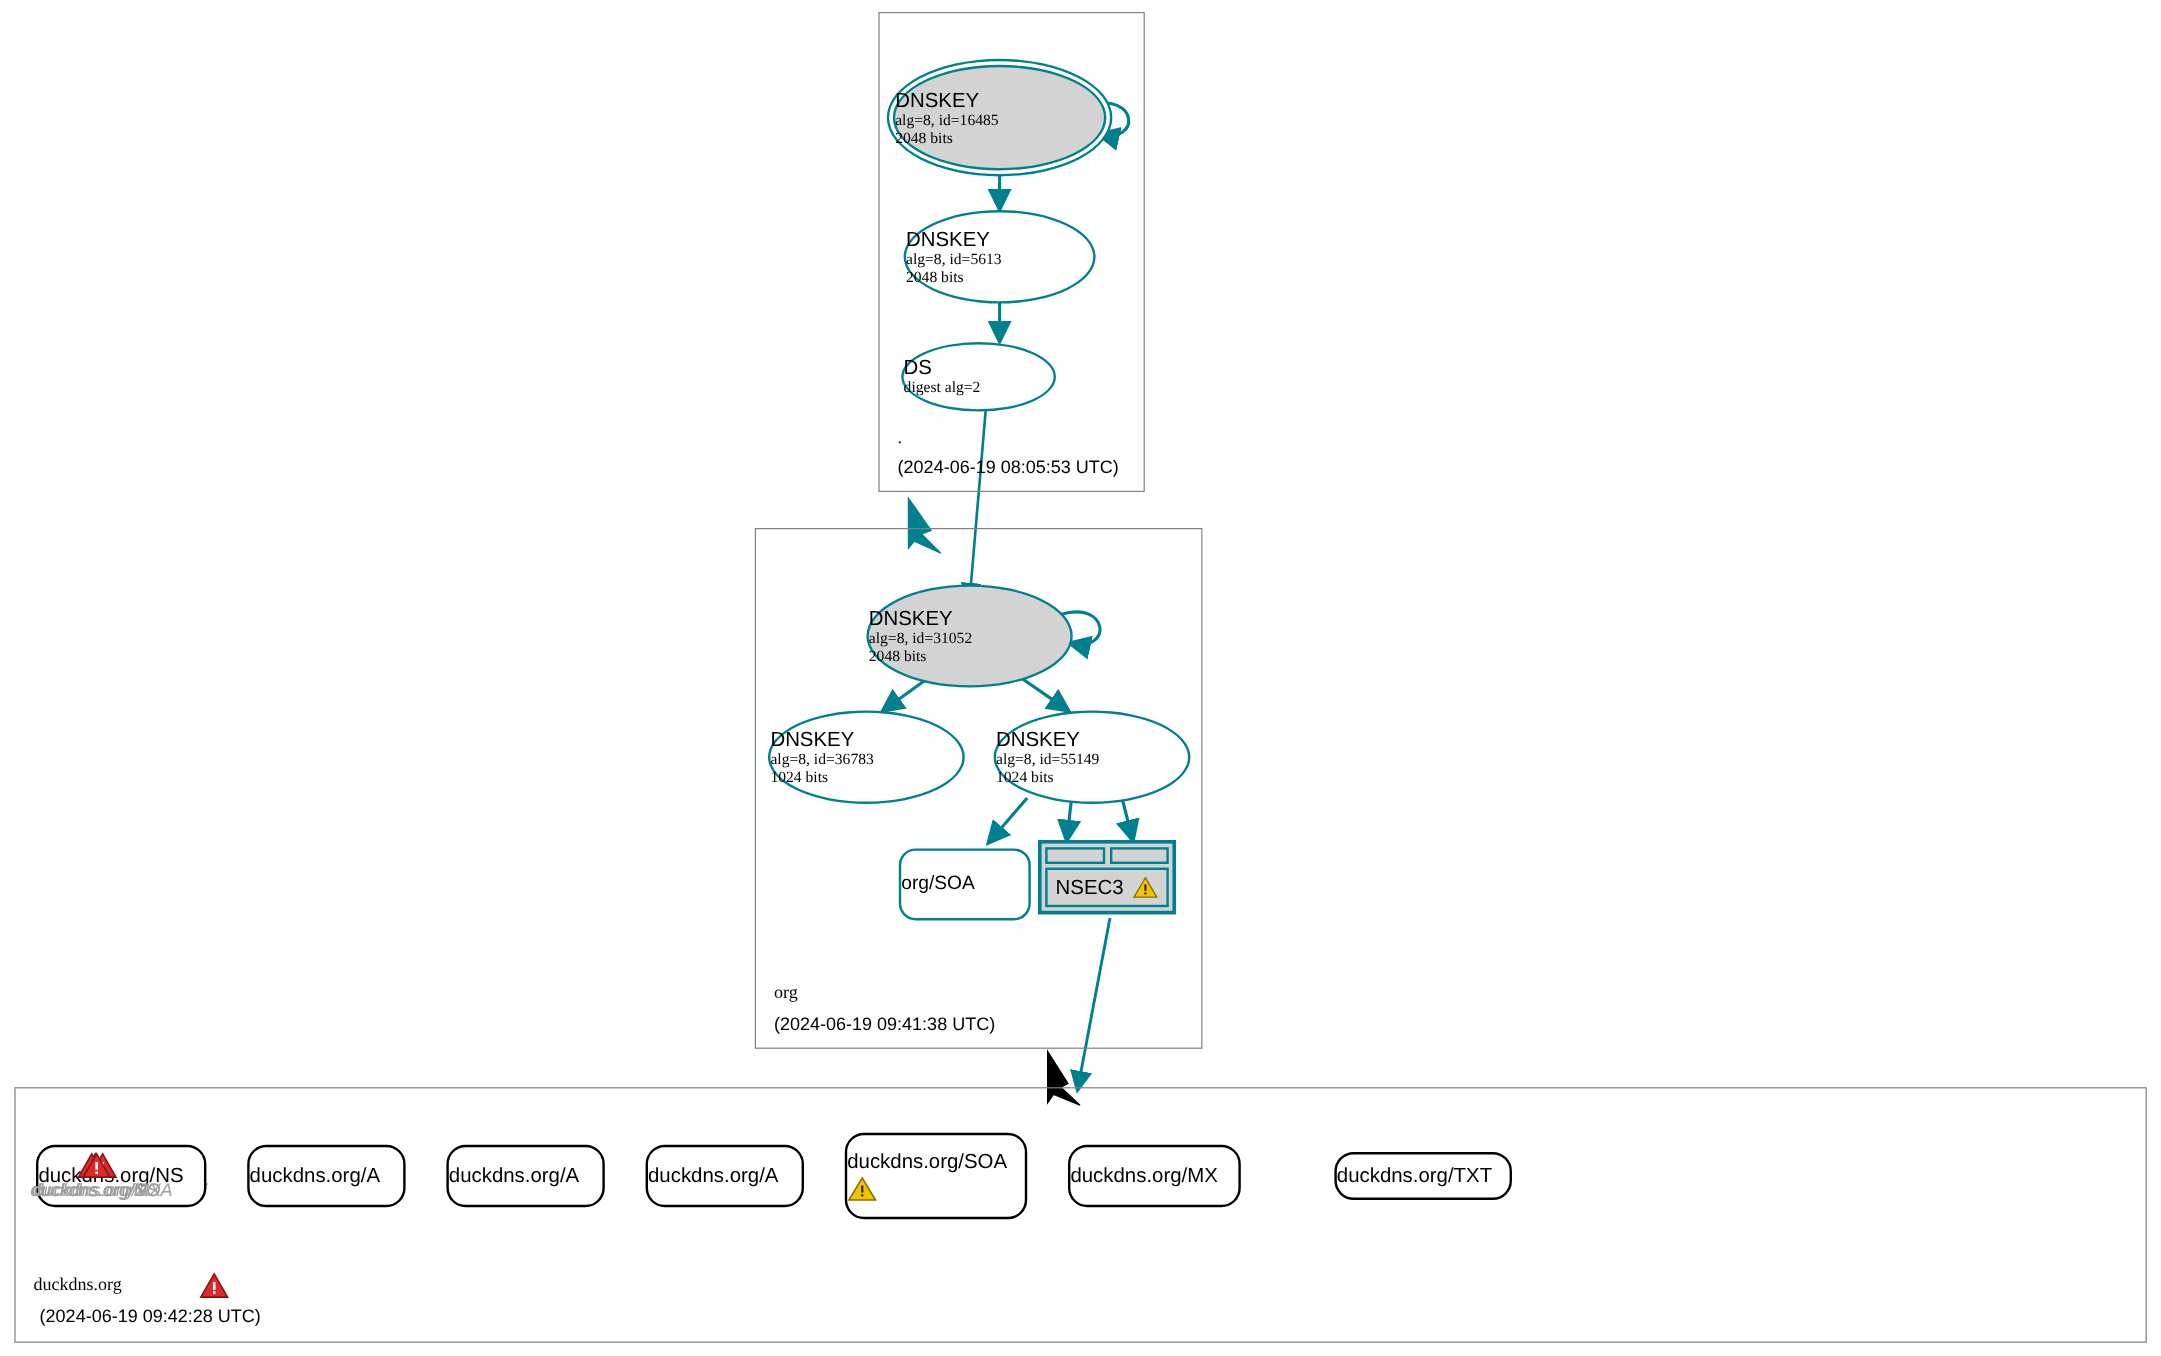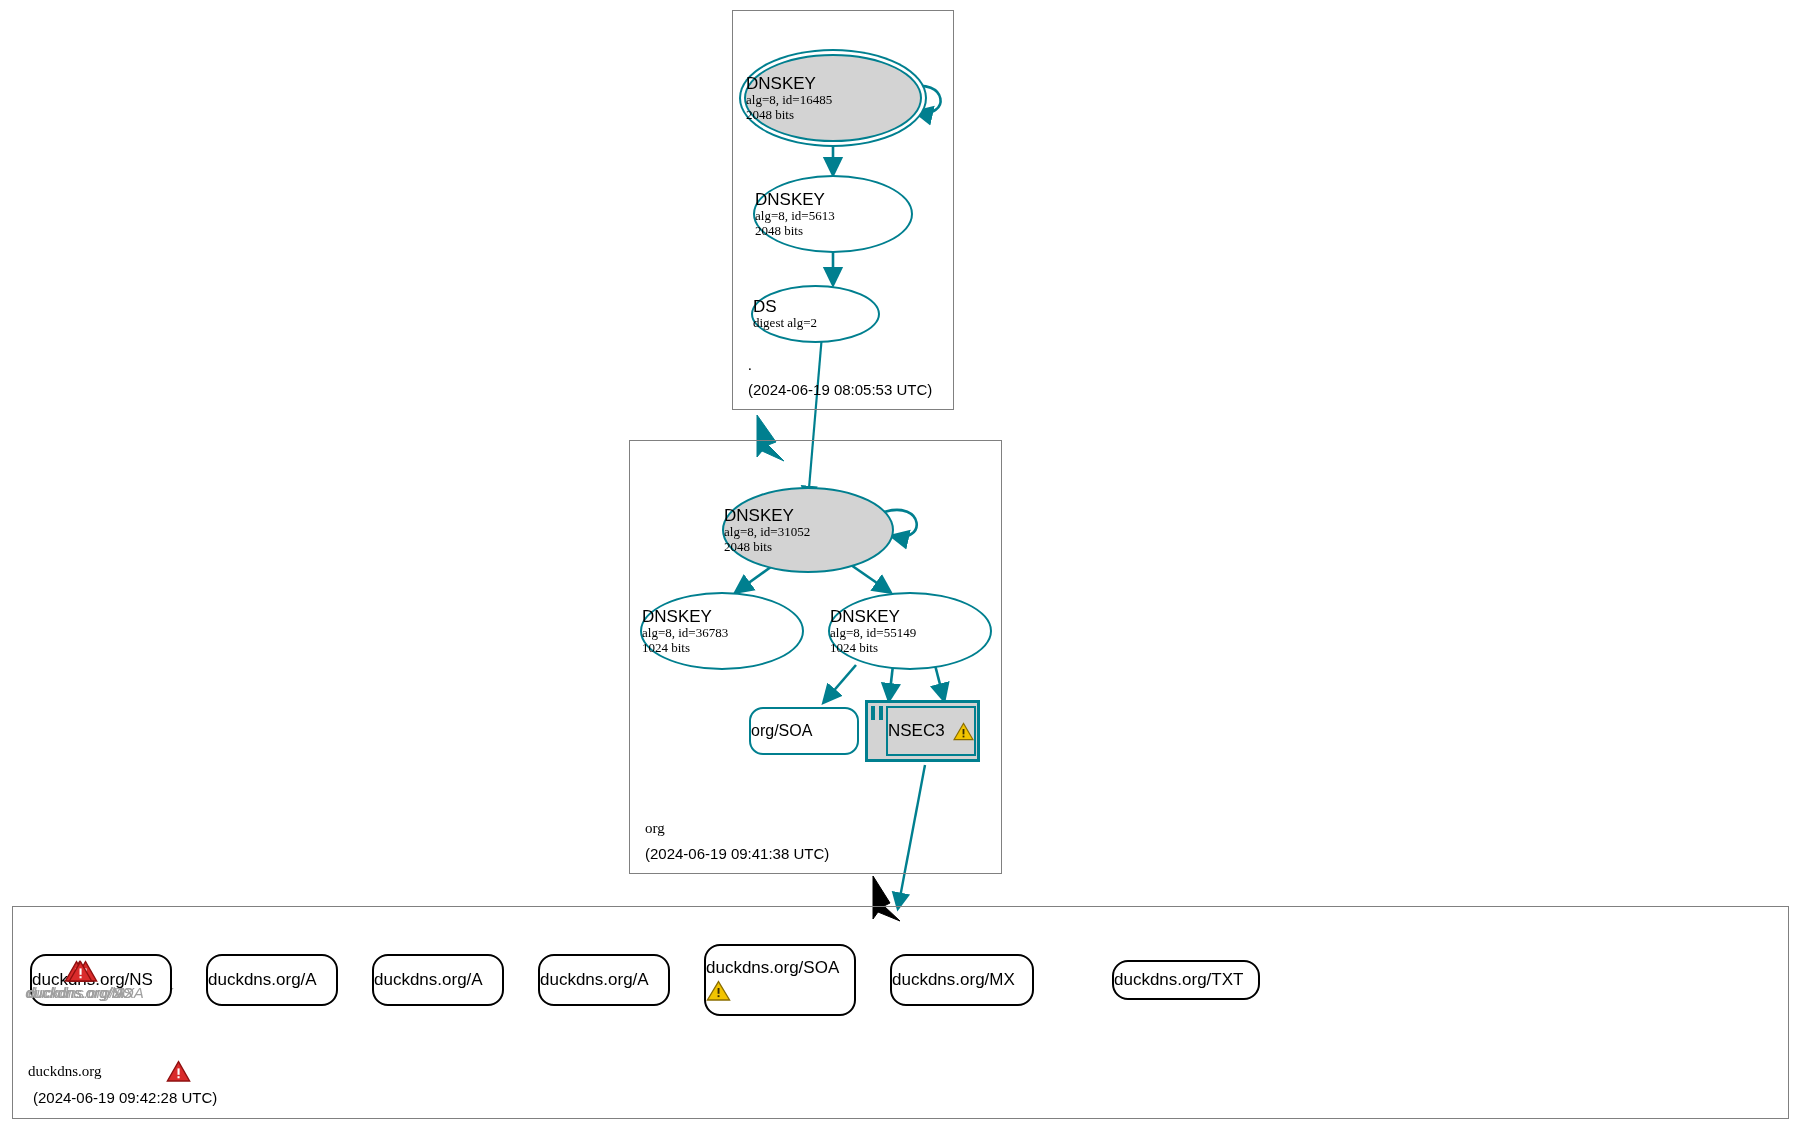--- a/index.html
+++ b/index.html
@@ -95,21 +95,21 @@
     font-size: 17px;
     color: #000000;
   }
   .nsec3-wrap {
     position: absolute;
     border: 3px solid #007f8f;
     background: #d3d3d3;
     box-sizing: border-box;
     padding: 3px;
     display: flex;
-    flex-direction: row;
+    flex-direction: column;
     gap: 3px;
   }
   .nsec3-top {
     display: flex;
     gap: 4px;
     height: 14px;
   }
   .nsec3-cell {
     flex: 1;
     border: 2px solid #007f8f;
@@ -231,21 +231,21 @@
     <div class="n-sub">alg=8, id=36783</div>
     <div class="n-sub">1024 bits</div>
   </div>
 
   <div class="node ellipse" style="left:828px; top:592px; width:164px; height:78px;">
     <div class="n-title">DNSKEY</div>
     <div class="n-sub">alg=8, id=55149</div>
     <div class="n-sub">1024 bits</div>
   </div>
 
-  <div class="node rrset-teal" style="left:749px; top:707px; width:110px; height:48px;">
+  <div class="node rrset-teal" style="left:749px; top:707px; width:110px; height:60px;">
     <div class="n-title">org/SOA</div>
   </div>
 
   <div class="nsec3-wrap" style="left:865px; top:700px; width:115px; height:62px;">
     <div class="nsec3-top">
       <div class="nsec3-cell"></div>
       <div class="nsec3-cell"></div>
     </div>
     <div class="nsec3-main">
       <span class="n-title">NSEC3</span>

